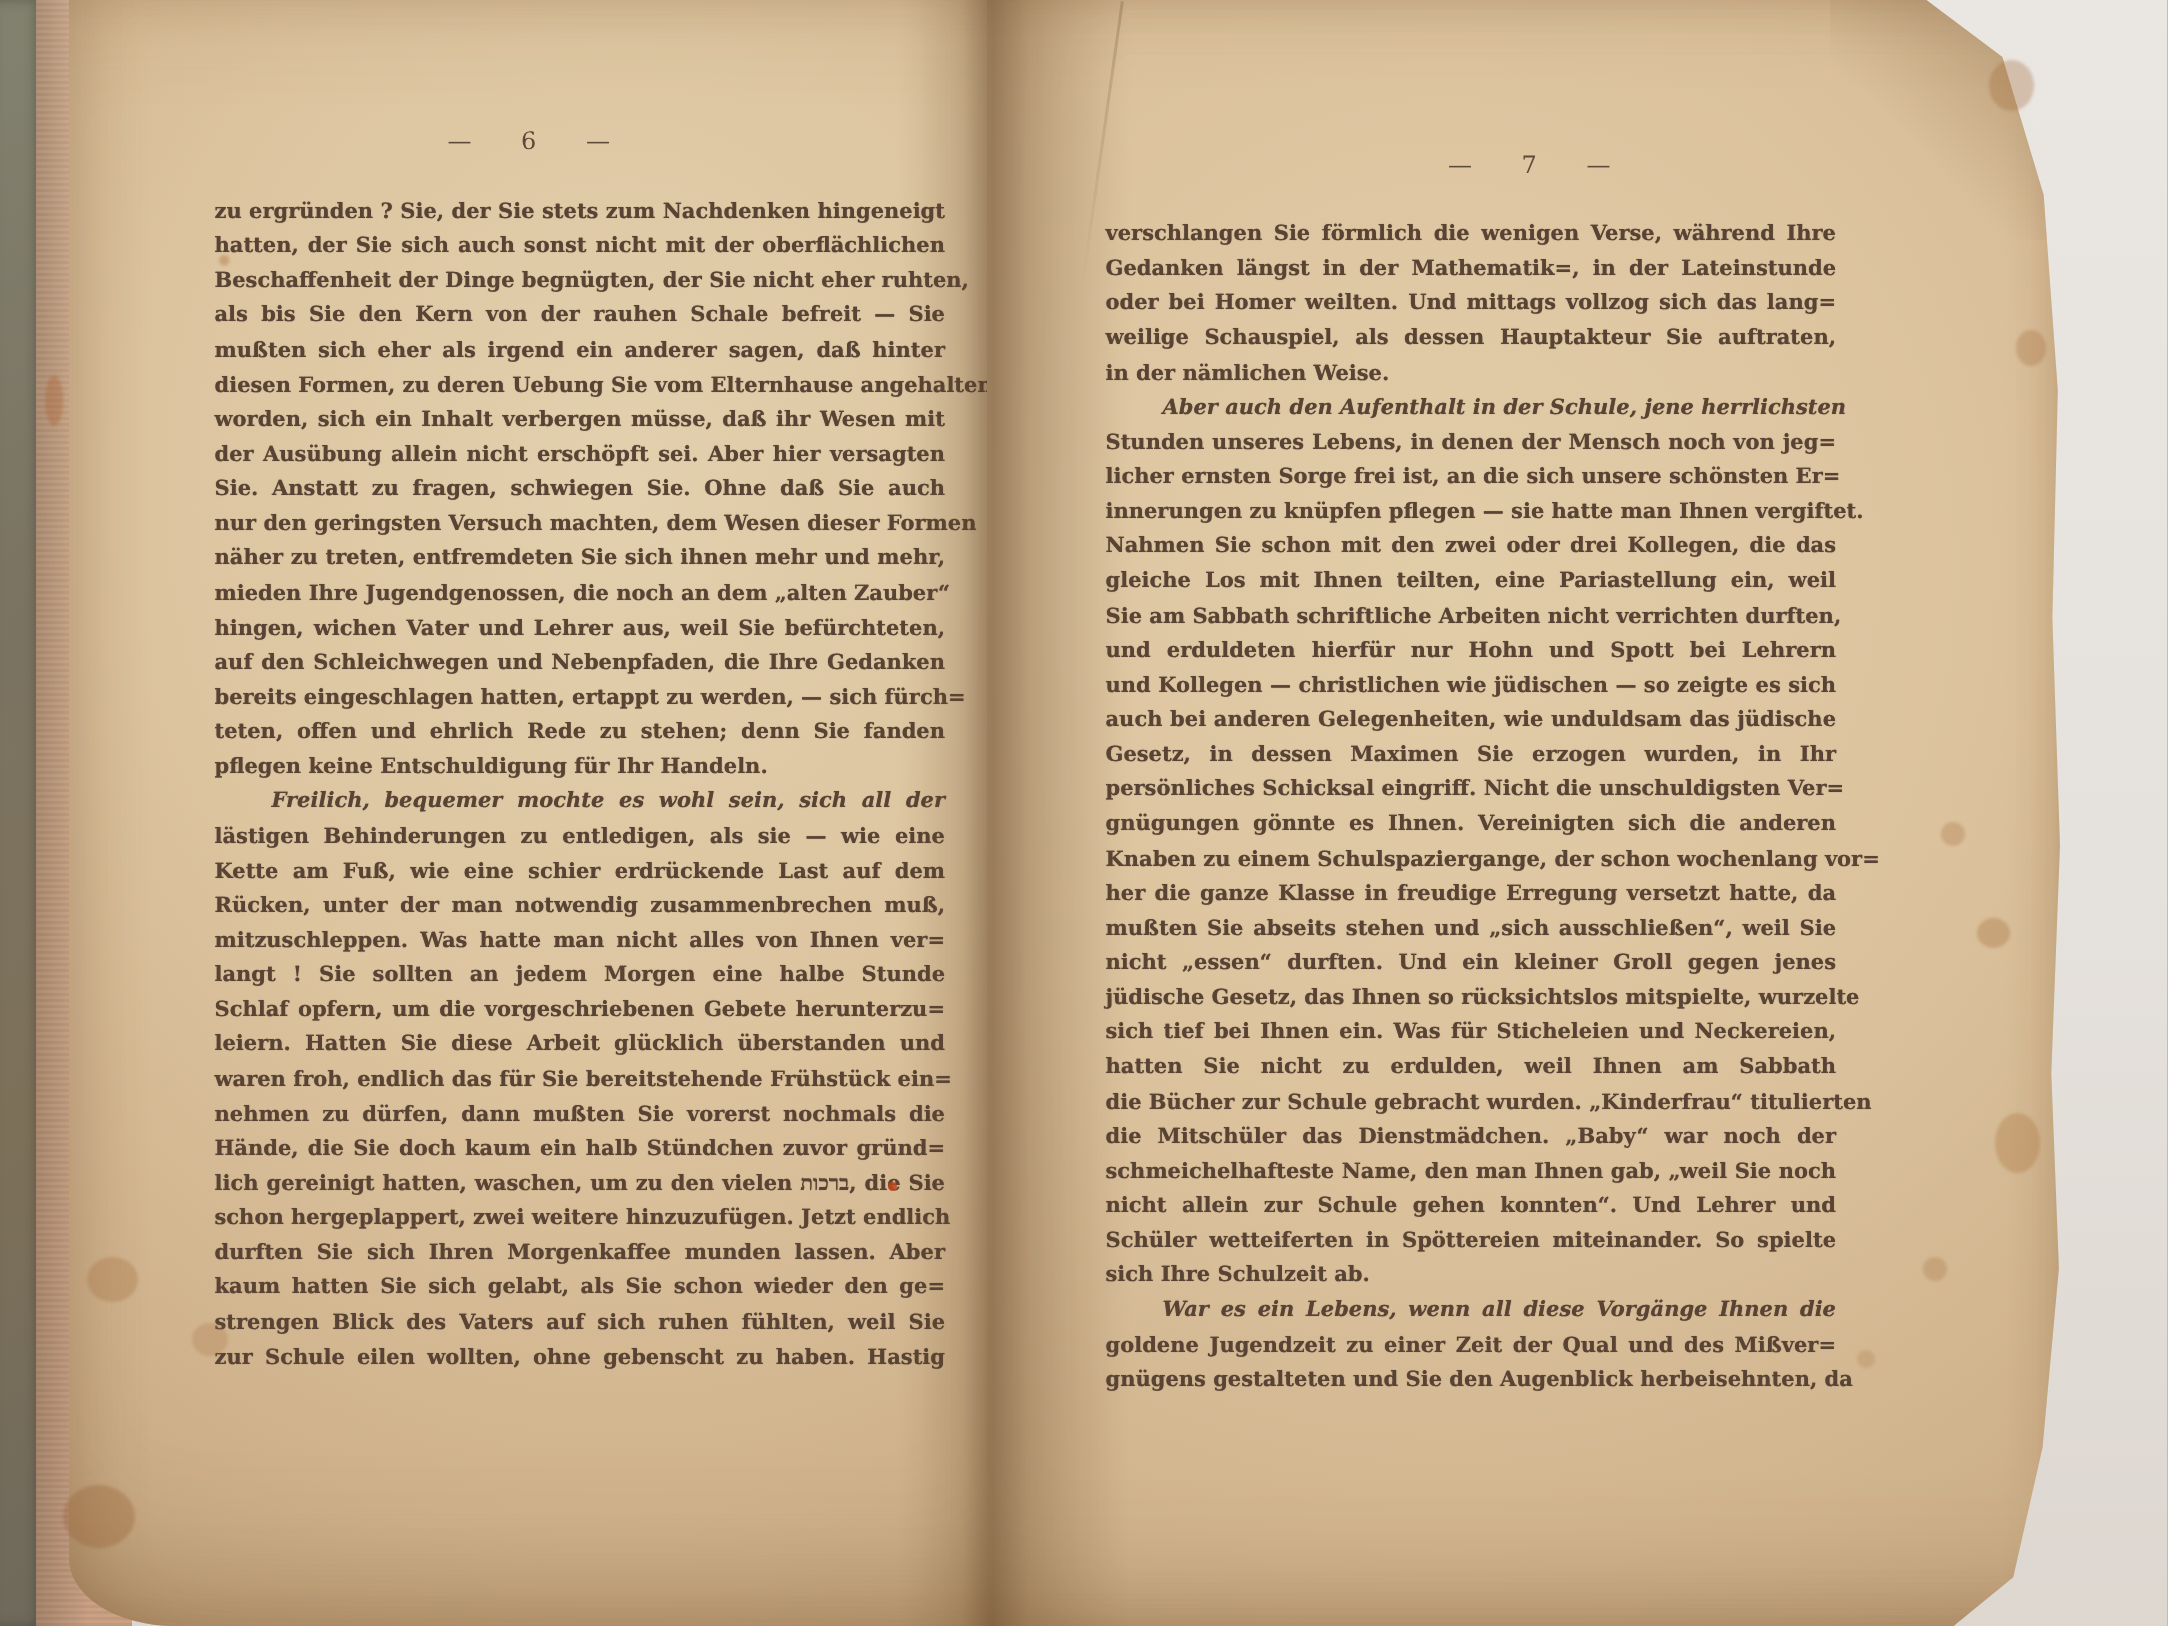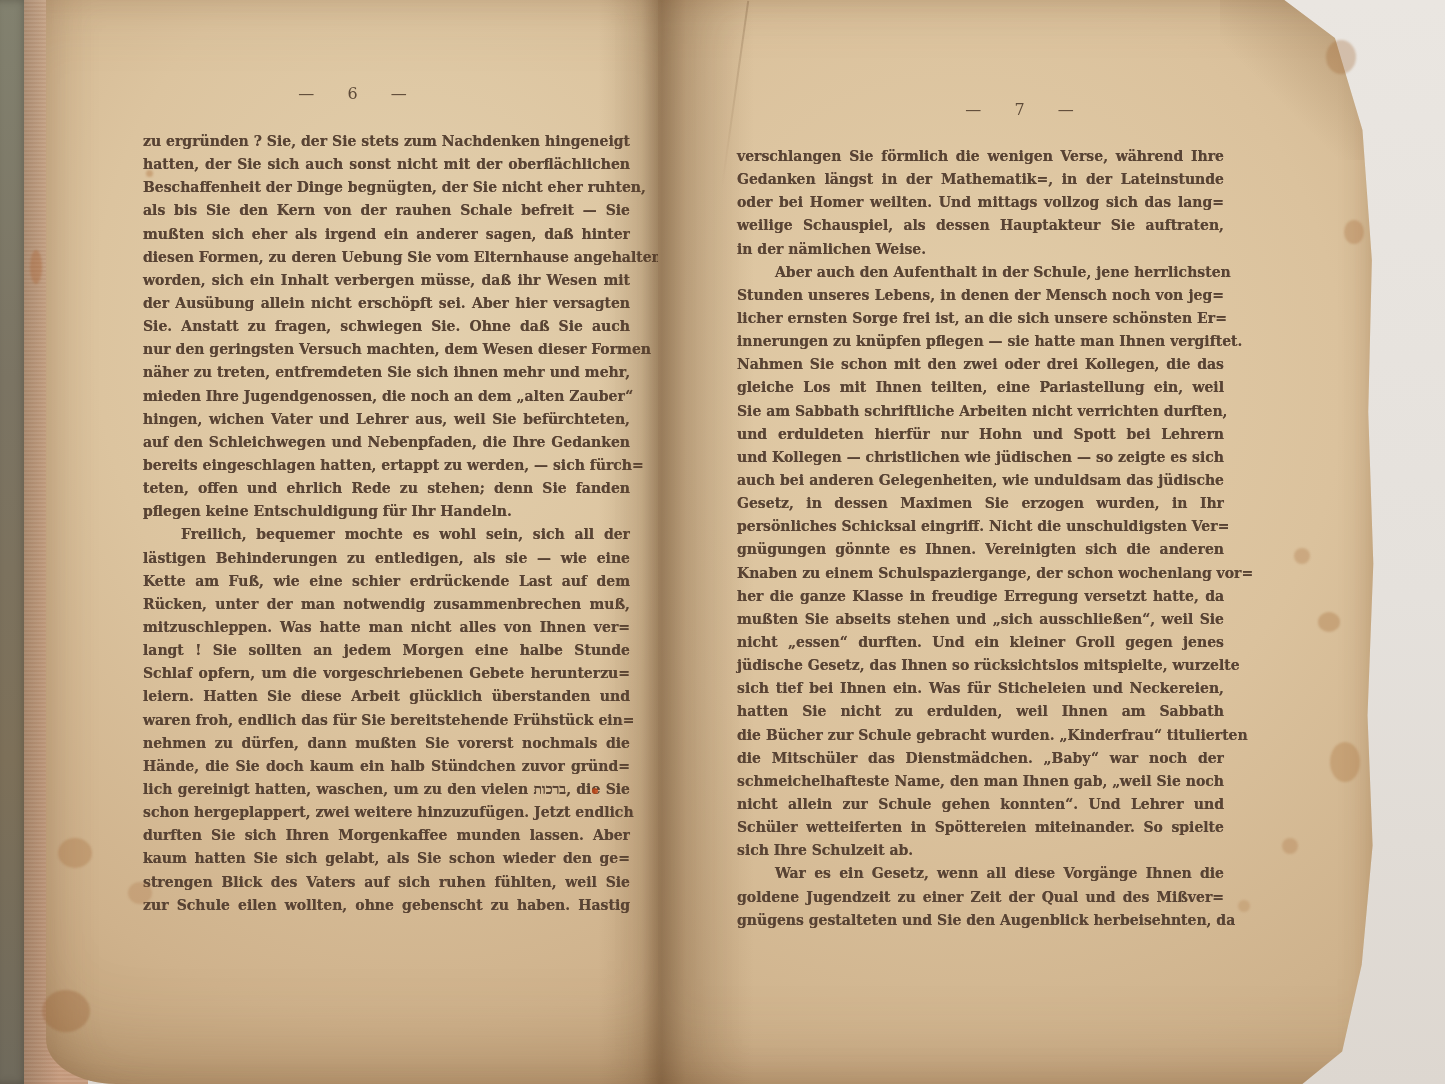--- a/index.html
+++ b/index.html
@@ -45,21 +45,21 @@
   .page-header{position:absolute;left:0;width:100%;text-align:center;
     font-size:16px;color:#5d4a38;word-spacing:26px;letter-spacing:1px;}
   .page-header-left{top:84px;}
   .page-header-right{top:100px;}
   .page-text{position:absolute;color:#584334;font-size:14px;font-weight:bold;
     text-shadow:0 0 .6px rgba(88,67,50,.75);}
   .page-text-left{left:97px;top:130px;width:487px;}
   .page-text-right{left:79px;top:145px;width:487px;}
   .line{height:23.15px;line-height:23.15px;text-align:justify;text-align-last:justify;overflow:visible;white-space:nowrap;}
   .line.end{text-align-last:left;}
-  .line.indent{padding-left:38px;}
+  .line.indent{padding-left:38px;font-style:italic;}
 
   
   .spot{position:absolute;border-radius:50%;pointer-events:none;filter:blur(1px);}
 </style>
 </head>
 <body>
 
 <div id="photo">
 
   <div class="cover-edge"></div>
@@ -135,21 +135,21 @@
         <div class="line">nicht „essen“ durften.  Und ein kleiner Groll gegen jenes</div>
         <div class="line">jüdische Gesetz, das Ihnen so rücksichtslos mitspielte, wurzelte</div>
         <div class="line">sich tief bei Ihnen ein.  Was für Sticheleien und Neckereien,</div>
         <div class="line">hatten Sie nicht zu erdulden, weil Ihnen am Sabbath</div>
         <div class="line">die Bücher zur Schule gebracht wurden.  „Kinderfrau“ titulierten</div>
         <div class="line">die Mitschüler das Dienstmädchen.  „Baby“ war noch der</div>
         <div class="line">schmeichelhafteste Name, den man Ihnen gab, „weil Sie noch</div>
         <div class="line">nicht allein zur Schule gehen konnten“.  Und Lehrer und</div>
         <div class="line">Schüler wetteiferten in Spöttereien miteinander.  So spielte</div>
         <div class="line end">sich Ihre Schulzeit ab.</div>
-        <div class="line indent">War es ein Gesetz, wenn all diese Vorgänge Ihnen die</div>
+        <div class="line indent">War es ein Lebens, wenn all diese Vorgänge Ihnen die</div>
         <div class="line">goldene Jugendzeit zu einer Zeit der Qual und des Mißver=</div>
         <div class="line">gnügens gestalteten und Sie den Augenblick herbeisehnten, da</div>
       </div>
   </div>
 
   <div class="gutter"></div>
 
   <div class="spot" style="left:146px;top:170px;width:7px;height:7px;background:rgba(165,101,47,.35);"></div>
   <div class="spot" style="left:592px;top:788px;width:6px;height:6px;background:rgba(190,70,25,.85);filter:blur(.4px);"></div>
   <div class="spot" style="left:1326px;top:40px;width:30px;height:34px;background:rgba(160,98,45,.30);"></div>

